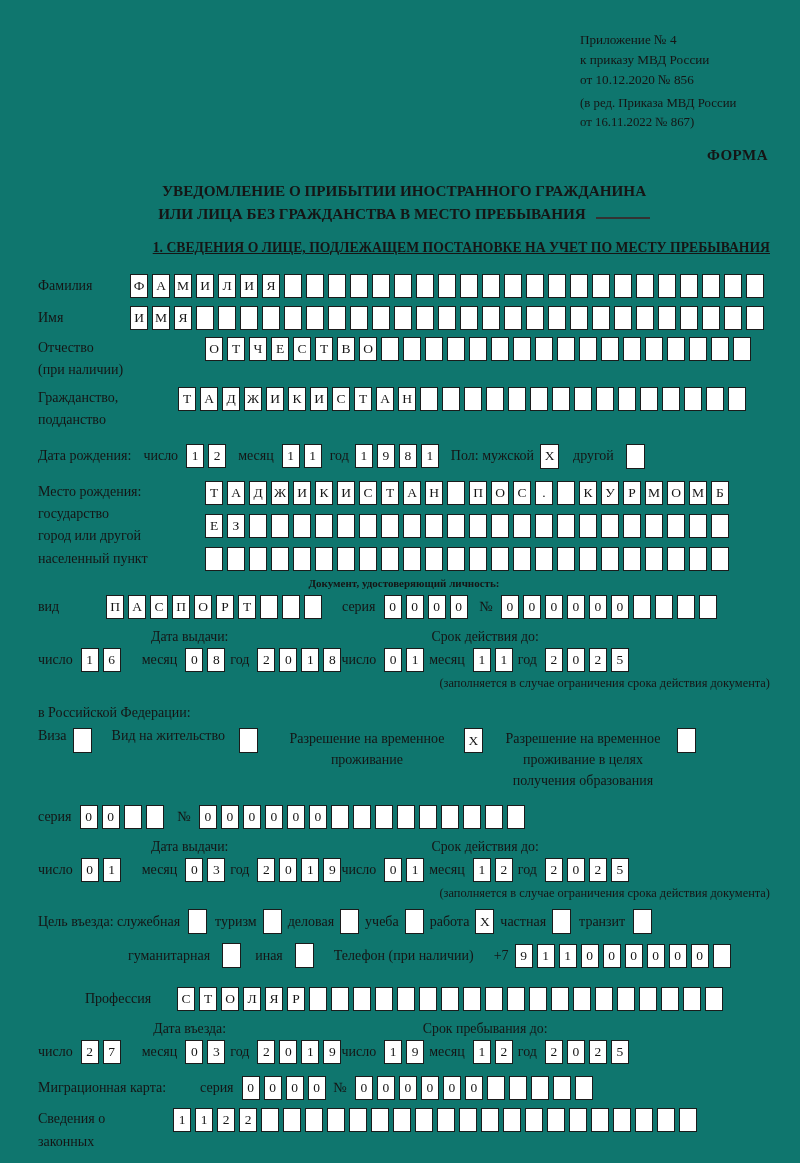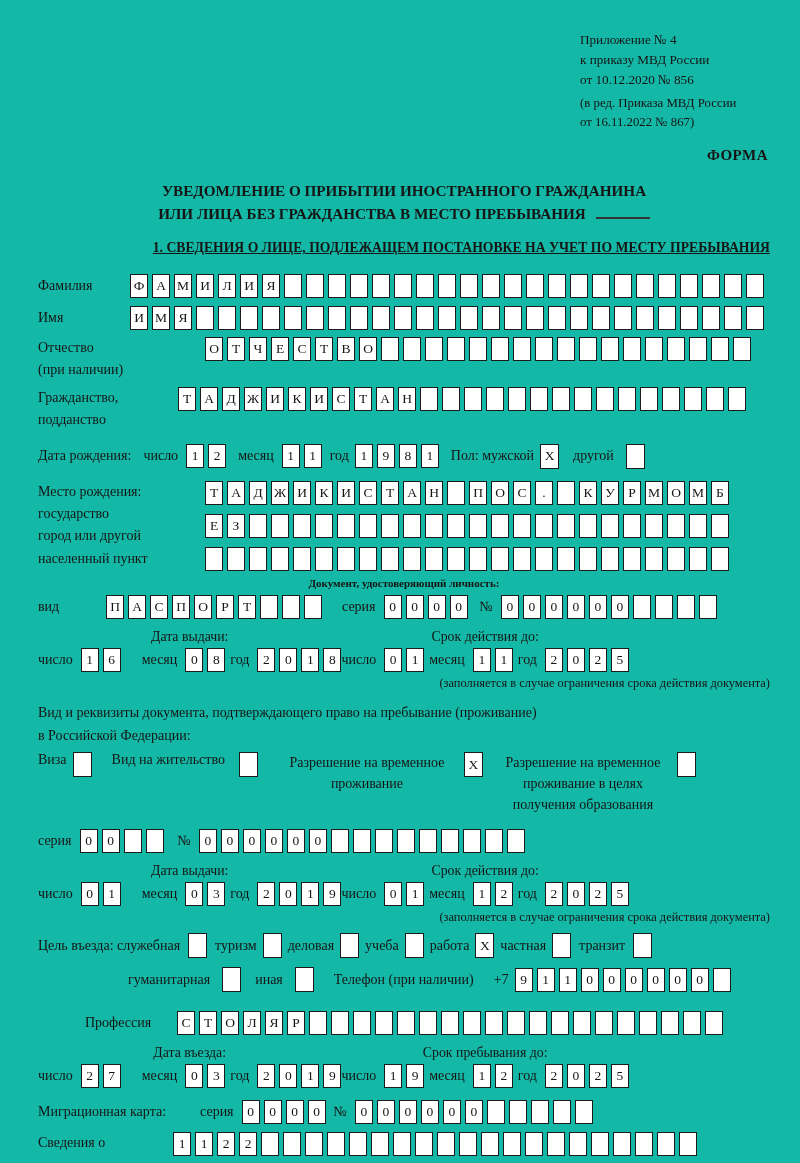--- a/index.html
+++ b/index.html
@@ -1,17 +1,17 @@
 <!DOCTYPE html>
 <html><head>
 <meta charset="utf-8">
 <style>
   html,body{margin:0;padding:0;background:#e9e9e9;}
   .page{
-    width:800px;height:1163px;background:#14b8a6;box-sizing:border-box;
+    width:800px;height:1163px;background:#0f766e;box-sizing:border-box;
     padding:30px 30px 0 38px;overflow:hidden;
     font-family:"Liberation Serif","DejaVu Serif",serif;color:#151515;
   }
   
   .hdr{display:flex;justify-content:flex-end;}
   .hdr-block{width:190px;font-size:13.2px;line-height:1.5;text-align:left;}
   .hdr-block .sub{margin-top:5px;font-size:12.8px;line-height:1.45;}
   .forma{margin-top:16px;text-align:right;font-weight:bold;font-size:15px;padding-right:2px;letter-spacing:.5px;}
   
   .title{margin-top:16px;text-align:center;font-weight:bold;font-size:15.2px;line-height:1.5;}
@@ -412,21 +412,20 @@
             <span class="box">0</span>
             <span class="box">2</span>
             <span class="box">5</span>
           </span>
       </div>
     </div>
   </div>
   <div class="note">(заполняется в случае ограничения срока действия документа)</div>
 
   <div class="docline">
-    <div>Вид и реквизиты документа, подтверждающего право на пребывание (проживание)</div>
     <div>в Российской Федерации:</div>
   </div>
 
   <div class="frow top" style="margin-top:4px;">
     <span>Виза</span>
     <span class="boxes cb g6">
         <span class="box"></span>
       </span>
     <span class="ml20">Вид на жительство</span>
     <span class="boxes cb ml14">

